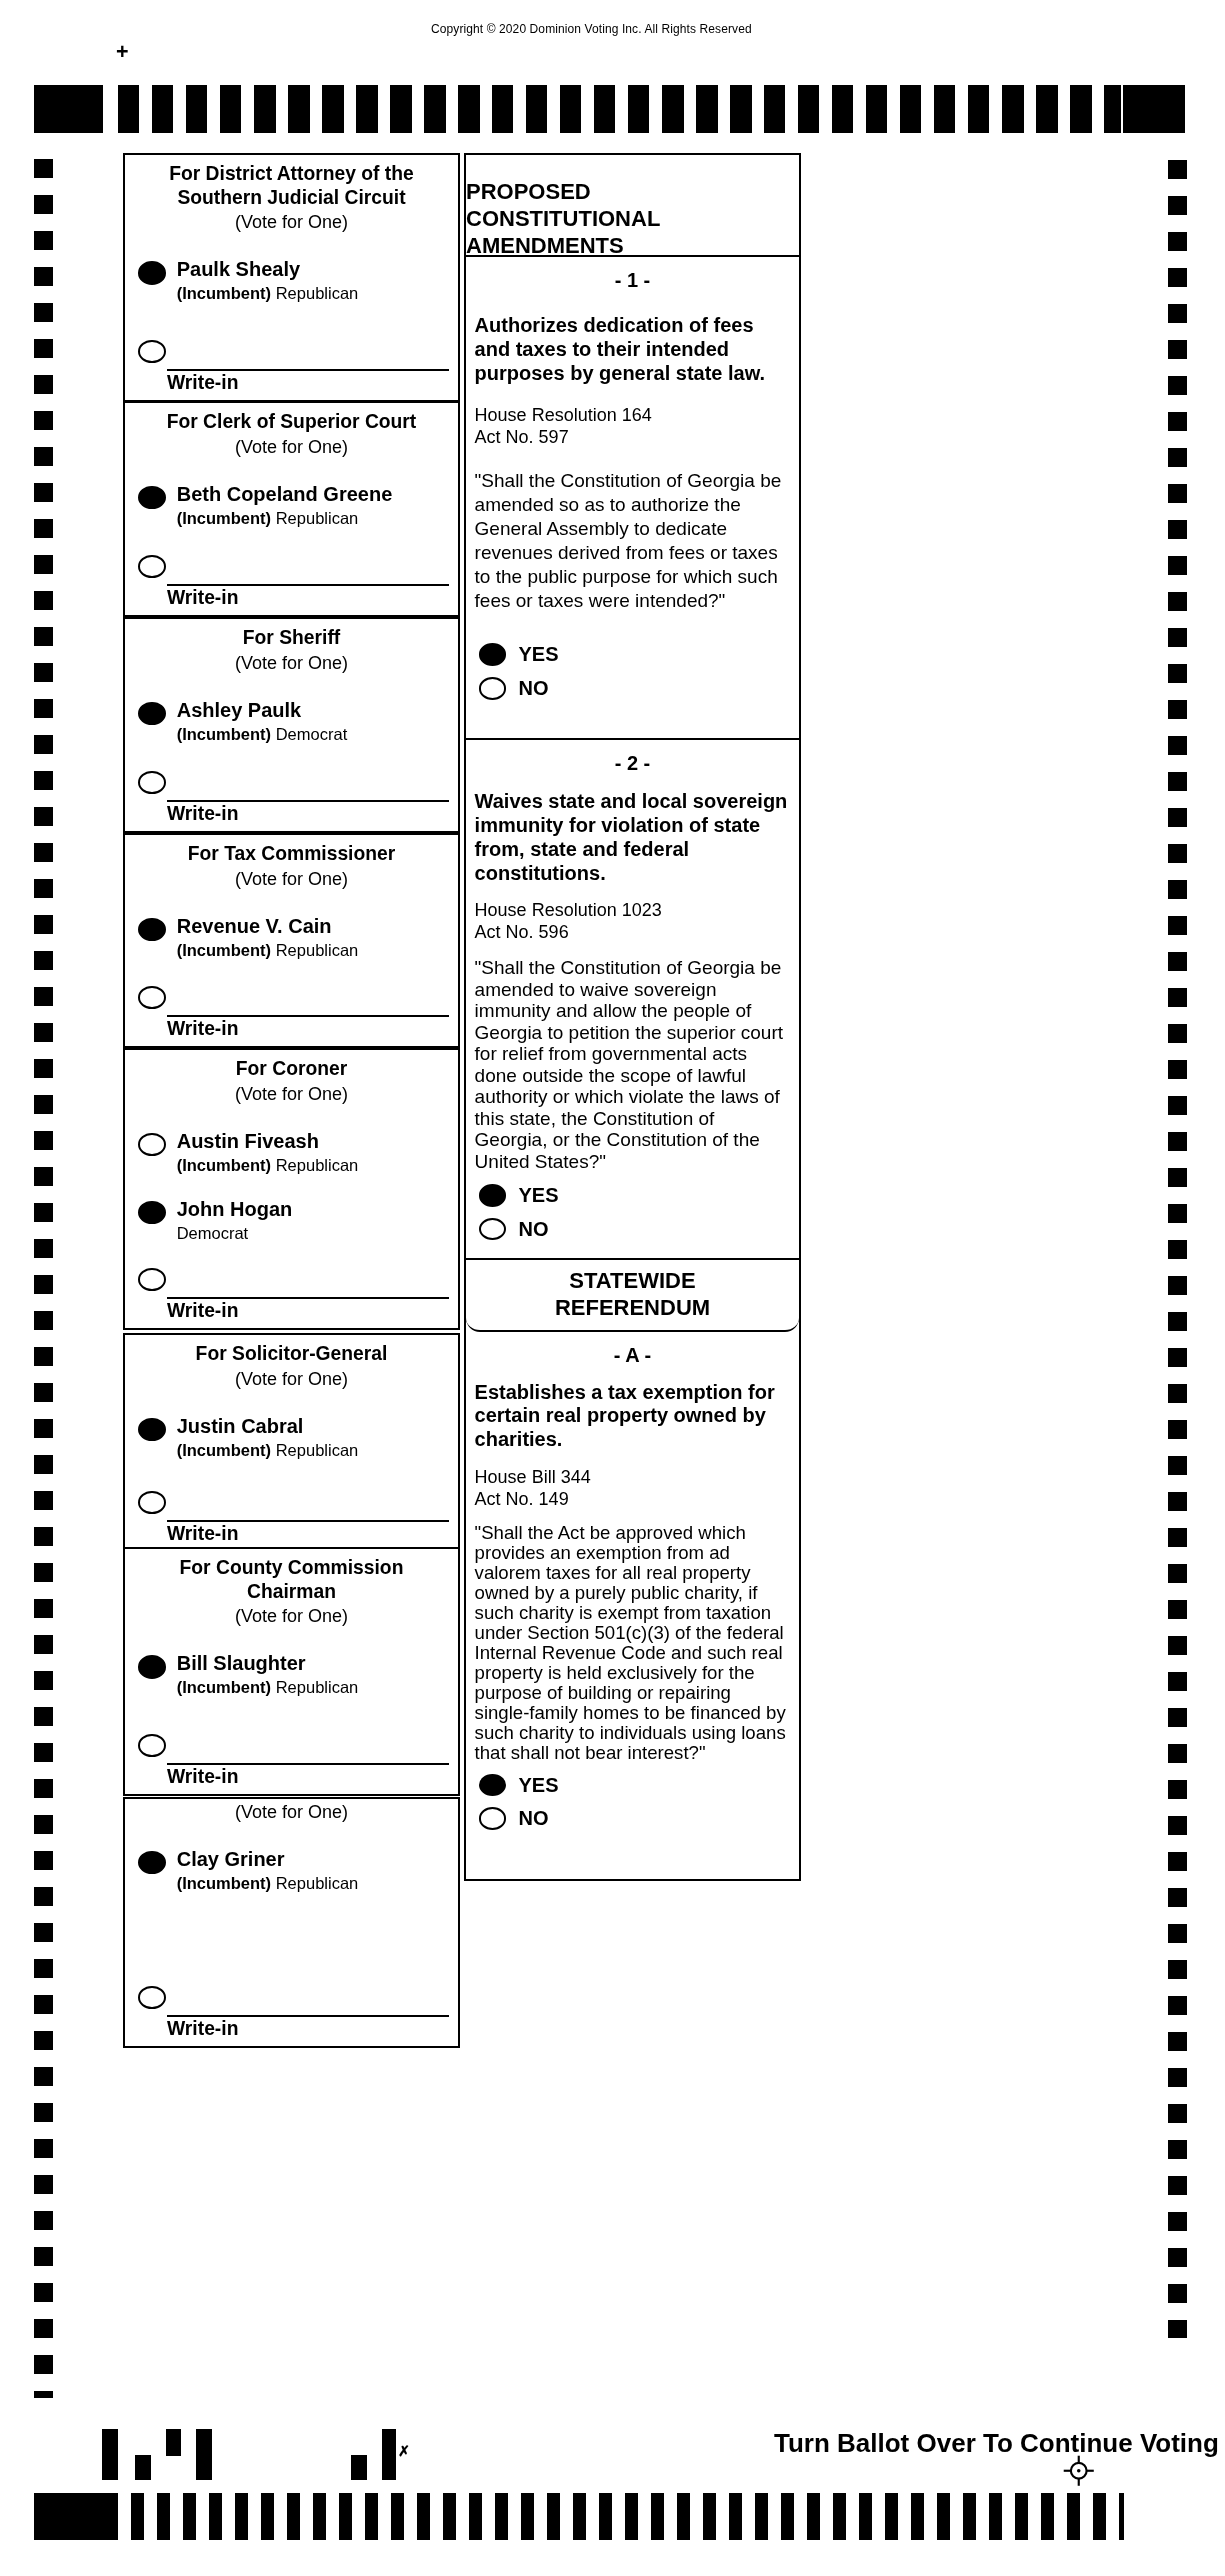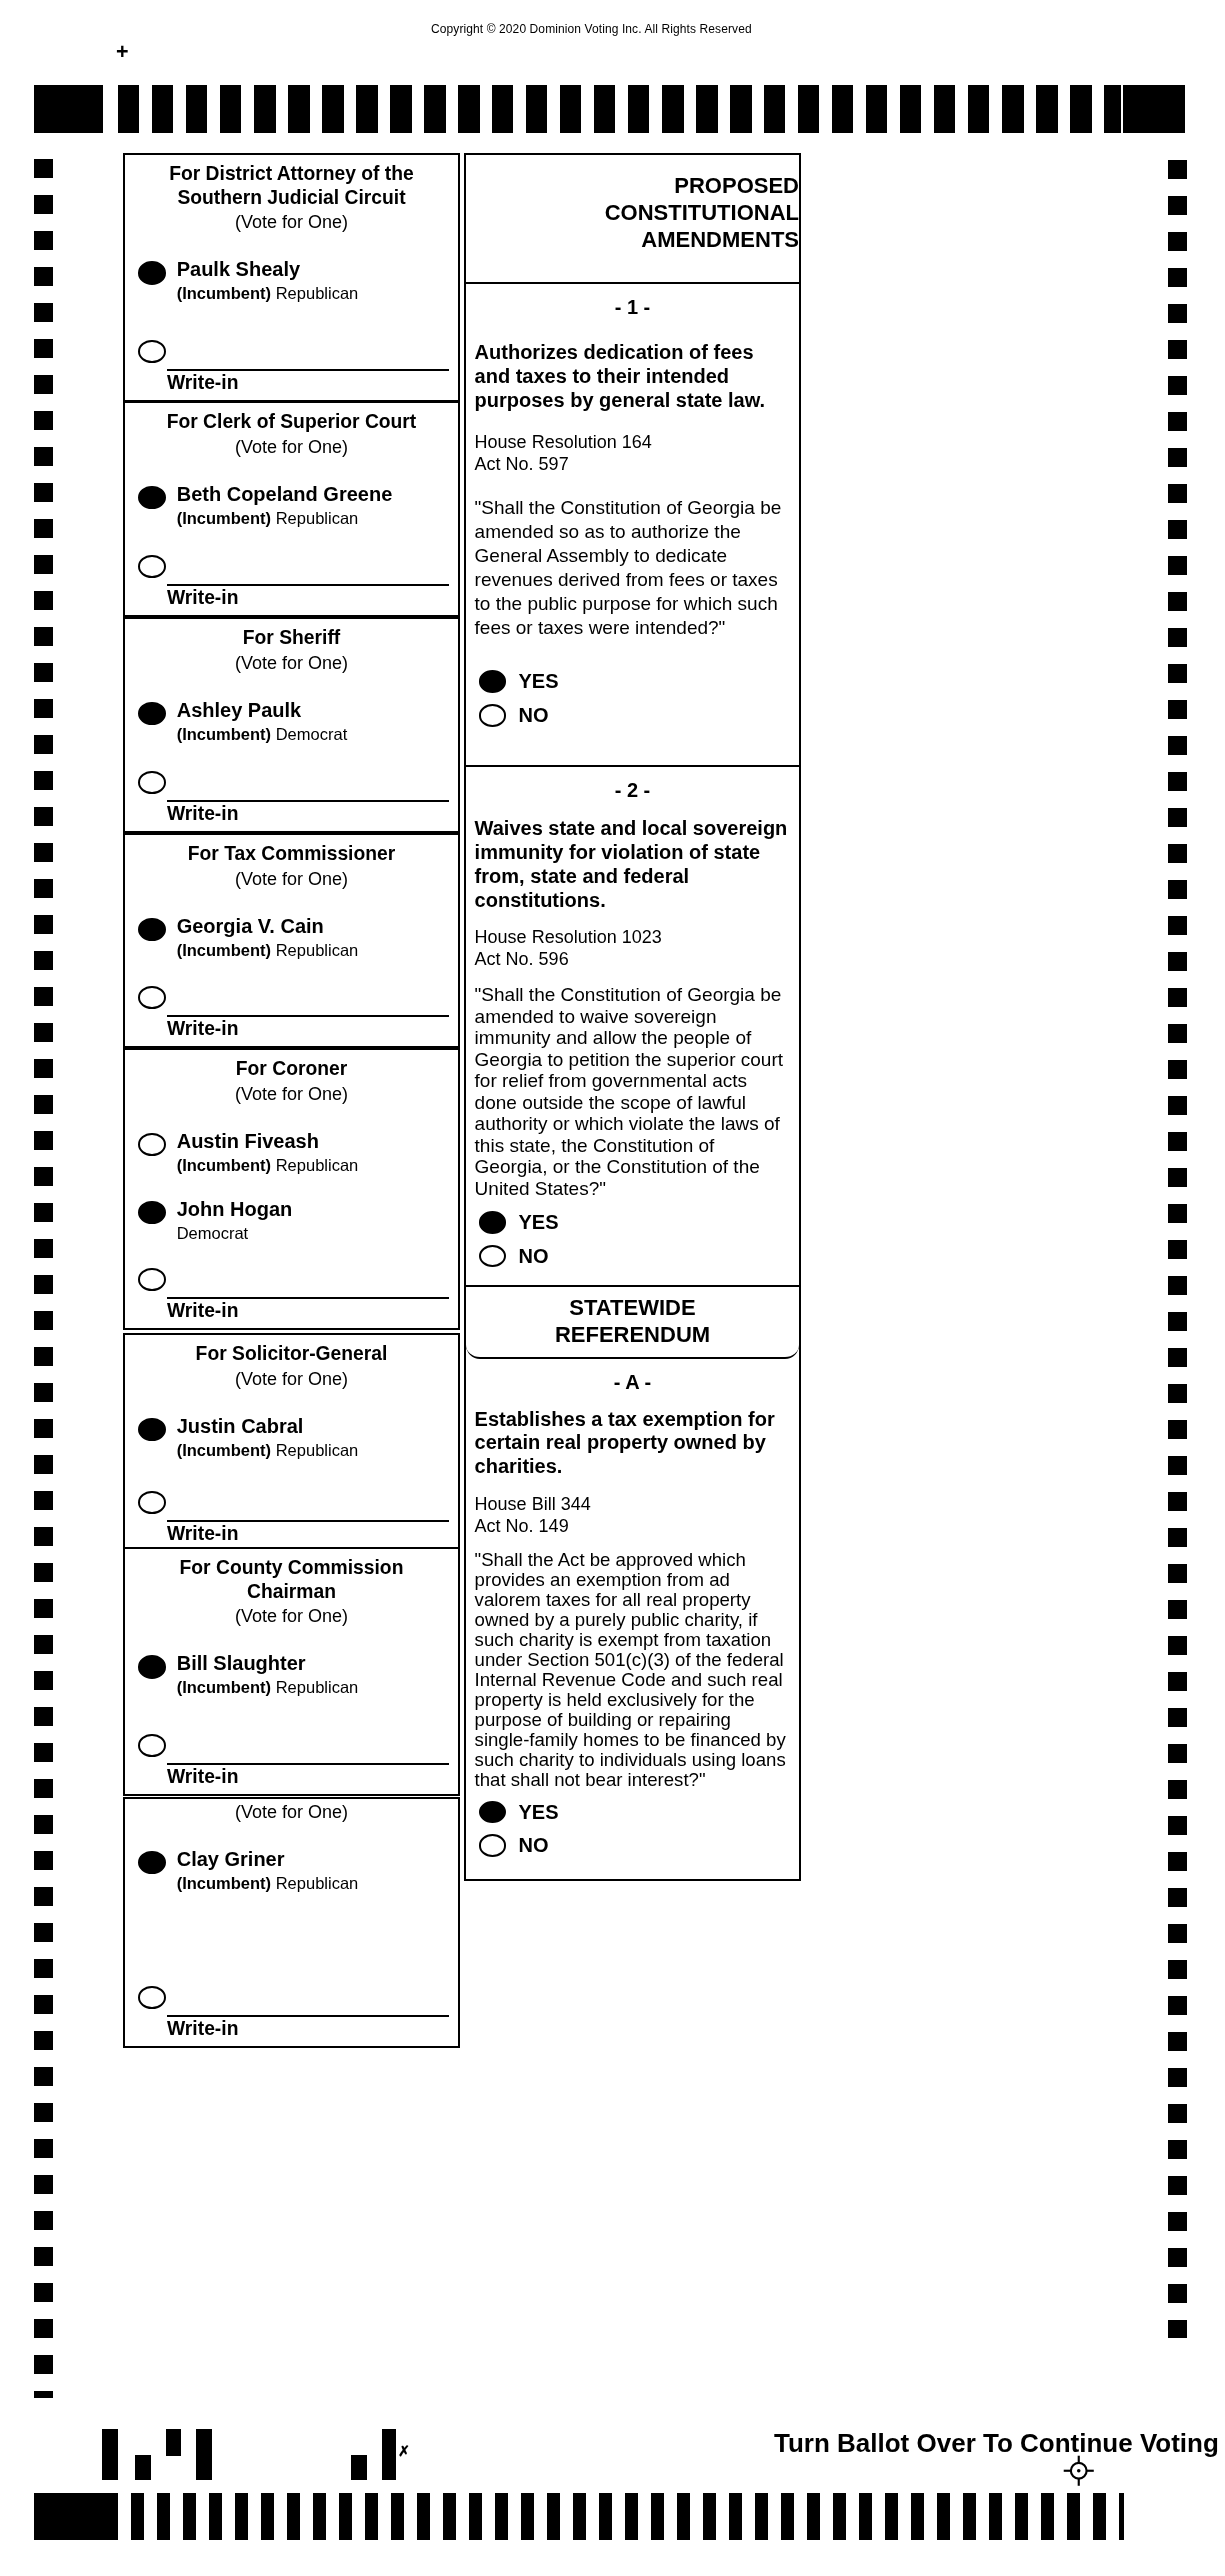--- a/index.html
+++ b/index.html
@@ -47,23 +47,23 @@
   .cand-name{font-size:20px;font-weight:bold;line-height:21.5px;}
   .cand-party{font-size:16.5px;margin-top:3.6px;}
   .inc{font-weight:bold;}
   .writein{margin-top:auto;position:relative;padding:0 8.6px 5.7px 42px;}
   .writein .bubble{position:absolute;left:13px;bottom:37px;}
   .writein-line{border-top:2.1px solid #000;padding-top:1.4px;}
   .writein-label{font-size:19.3px;font-weight:bold;}
   
   .measures{position:absolute;left:464px;top:153px;width:337px;height:1728px;
     border:2.1px solid #000;box-sizing:border-box;background:#fff;}
-  .m-head{height:129px;border-bottom:2.1px solid #000;box-sizing:border-box;
-    text-align:right;font-weight:bold;font-size:22px;line-height:27px;
-    padding-top:17px;white-space:pre-line;}
+  .m-head{height:102px;border-bottom:2.1px solid #000;box-sizing:border-box;
+    text-align:left;font-weight:bold;font-size:22px;line-height:27px;
+    padding-top:23px;white-space:pre-line;}
   .m-head2{height:72px;border-bottom:2.1px solid #000;box-sizing:border-box;
     text-align:center;font-weight:bold;font-size:22px;line-height:27px;
     padding-top:7.2px;white-space:pre-line;border-radius:14px;}
   .m-sec{box-sizing:border-box;padding:0 8.6px;overflow:hidden;}
   #m1{height:483px;border-bottom:2.1px solid #000;}
   #m2{height:520px;border-bottom:2.1px solid #000;}
   #m3{height:547px;}
   .m-num{text-align:center;font-weight:bold;font-size:20px;margin-top:11.5px;}
   .m-sum{font-weight:bold;font-size:20px;line-height:24px;margin-top:18.6px;}
   .m-auth{font-size:18px;line-height:22px;margin-top:18.6px;white-space:pre-line;}
@@ -162,21 +162,21 @@
     </div>
   </div>
 </div>
 
 <div class="contest-box" id="c3">
   <div class="box-title">For Tax Commissioner</div>
   <div class="vote-for">(Vote for One)</div>
   <div class="cand">
     <span class="bubble filled"></span>
     <div>
-      <div class="cand-name">Georgia V. Cain</div>
+      <div class="cand-name">Revenue V. Cain</div>
       <div class="cand-party"><span class="inc">(Incumbent)</span> <span>Republican</span></div>
     </div>
   </div>
   <div class="writein">
     <span class="bubble"></span>
     <div class="writein-line">
       <div class="writein-label">Write-in</div>
     </div>
   </div>
 </div>

